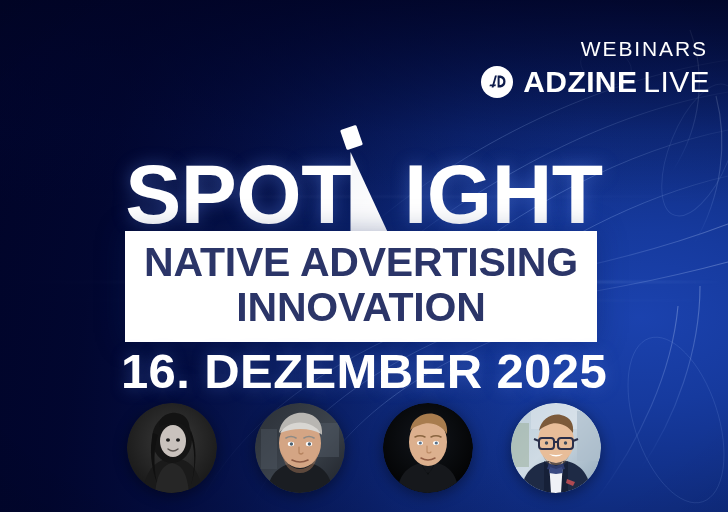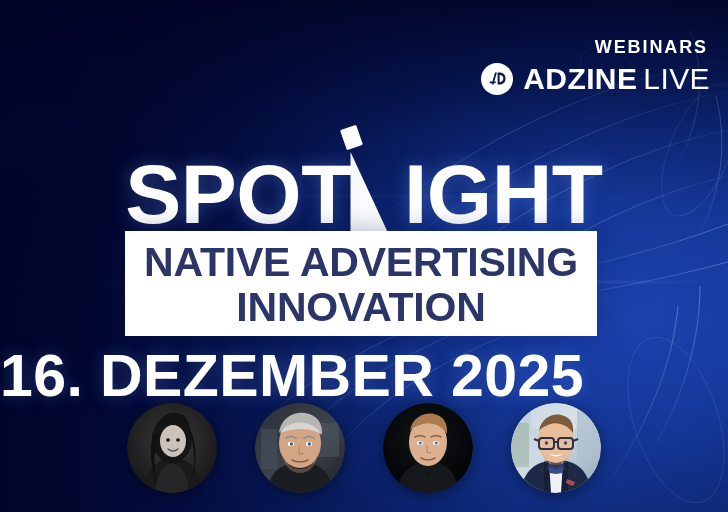--- a/index.html
+++ b/index.html
@@ -54,22 +54,22 @@
 
   
   .brand{
     position:absolute;
     right:18px; top:38px;
     text-align:right;
     line-height:1;
     user-select:none;
   }
   .brand-kicker{
-    font-size:18px;
-    font-weight:700;
+    font-size:21px;
+    font-weight:400;
     letter-spacing:1.9px;
     color:#ffffff;
     margin:0 2px 6px 0;
   }
   .brand-row{
     display:flex;
     align-items:center;
     justify-content:flex-end;
     gap:9px;
   }
@@ -119,40 +119,41 @@
     width:64px; height:110px;
     pointer-events:none;
   }
   .beam svg{display:block;width:100%;height:100%;}
 
   
   .banner{
     position:absolute;
     left:125px; top:231px;
     width:472px;
-    padding:9px 0 7px;
+    padding:9px 0 13px;
     background:#ffffff;
     text-align:center;
     box-shadow:0 0 26px rgba(10,30,90,.35);
   }
   .banner-line{
     color:#2b3568;
     font-size:41px;
     font-weight:600;
     line-height:1.09;
     letter-spacing:-0.2px;
     white-space:nowrap;
   }
 
   
   .date{
     position:absolute;
     left:0; right:0; top:347px;
+    text-align:center;
     color:#ffffff;
-    font-size:59px;
+    font-size:49px;
     font-weight:700;
     letter-spacing:.4px;
     line-height:1;
     text-shadow:0 0 16px rgba(80,120,220,.40);
     user-select:none;
   }
 
   
   .speakers{
     position:absolute;

